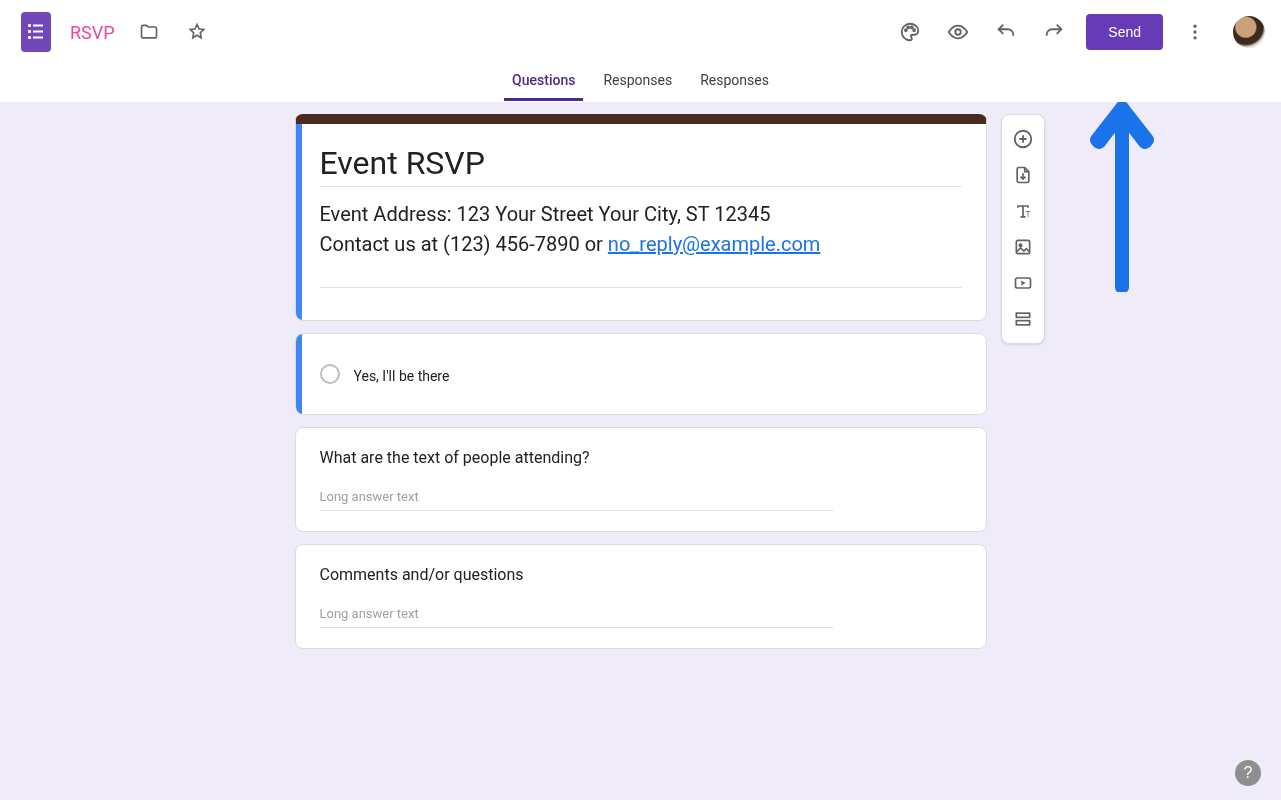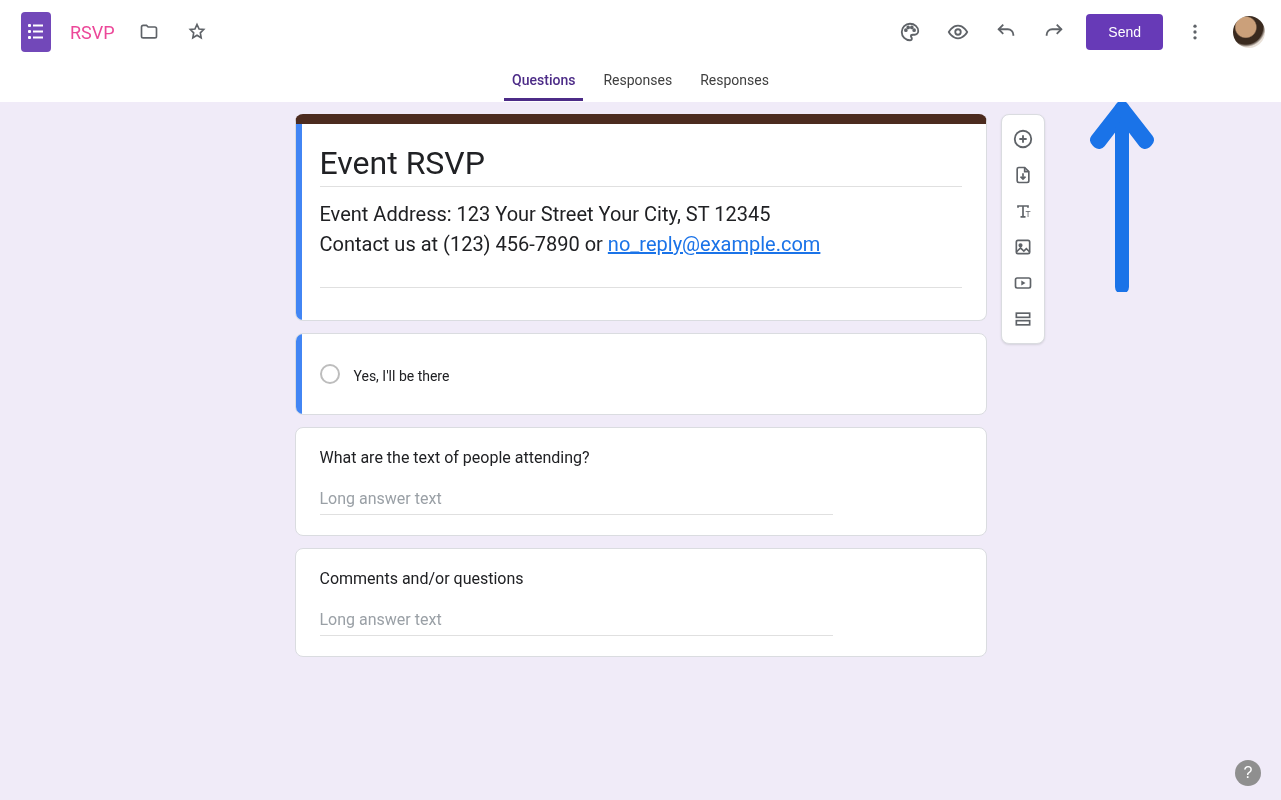--- a/index.html
+++ b/index.html
@@ -116,21 +116,21 @@
   .req { color: #d93025; margin-left: 2px; }
   .option {
     display: flex; align-items: flex-end; gap: 14px;
     margin: 10px 0; font-size: 14px;
   }
   .radio {
     width: 20px; height: 20px; border: 2px solid #bdbdbd;
     border-radius: 50%;
   }
   .placeholder-line {
-    font-size: 16px; color: #9aa0a6;
+    font-size: 13px; color: #9aa0a6;
     border-bottom: 1px solid #e0e0e0;
     padding: 4px 0 6px;
     width: 80%;
   }
   .side-toolbar {
     position: absolute;
     left: calc(50% + 360px);
     top: 12px;
     width: 44px;
     background: #fff;

